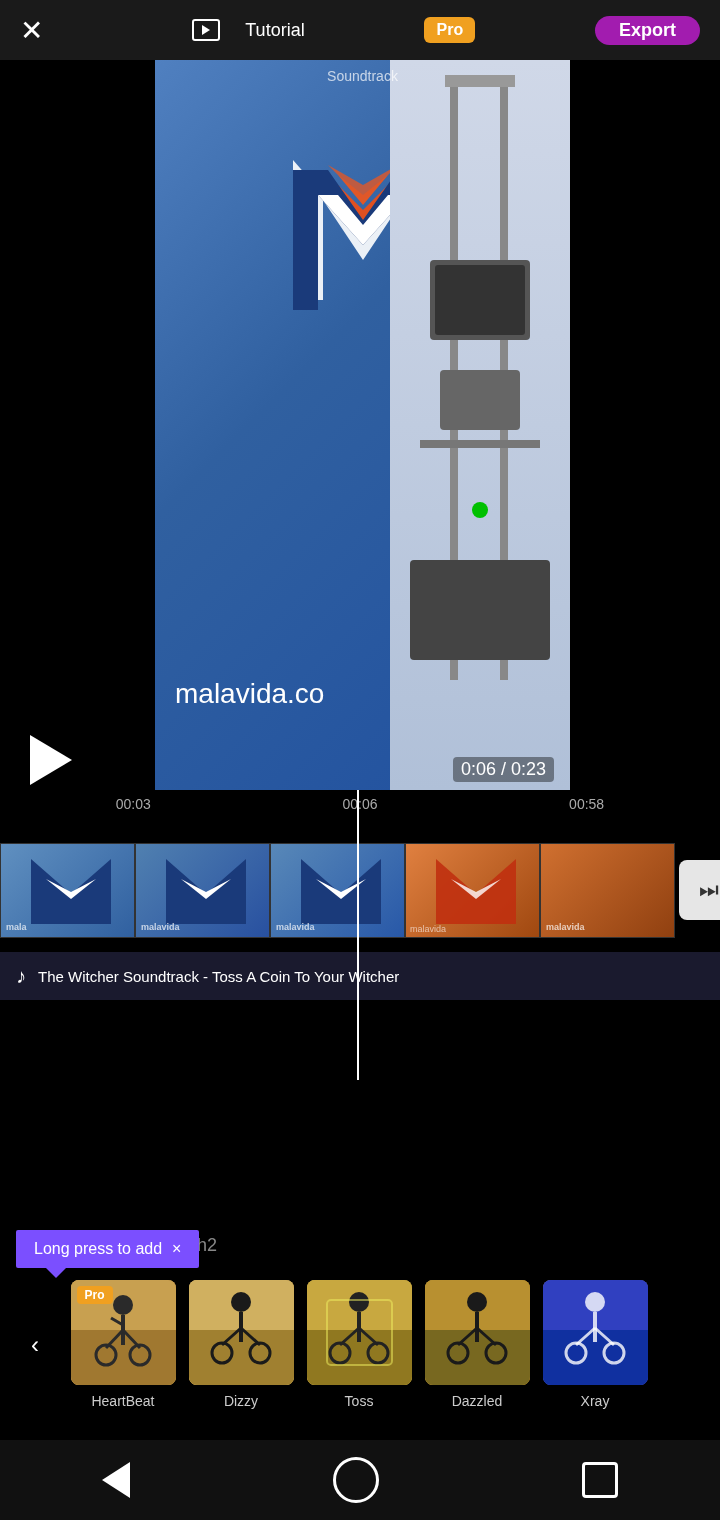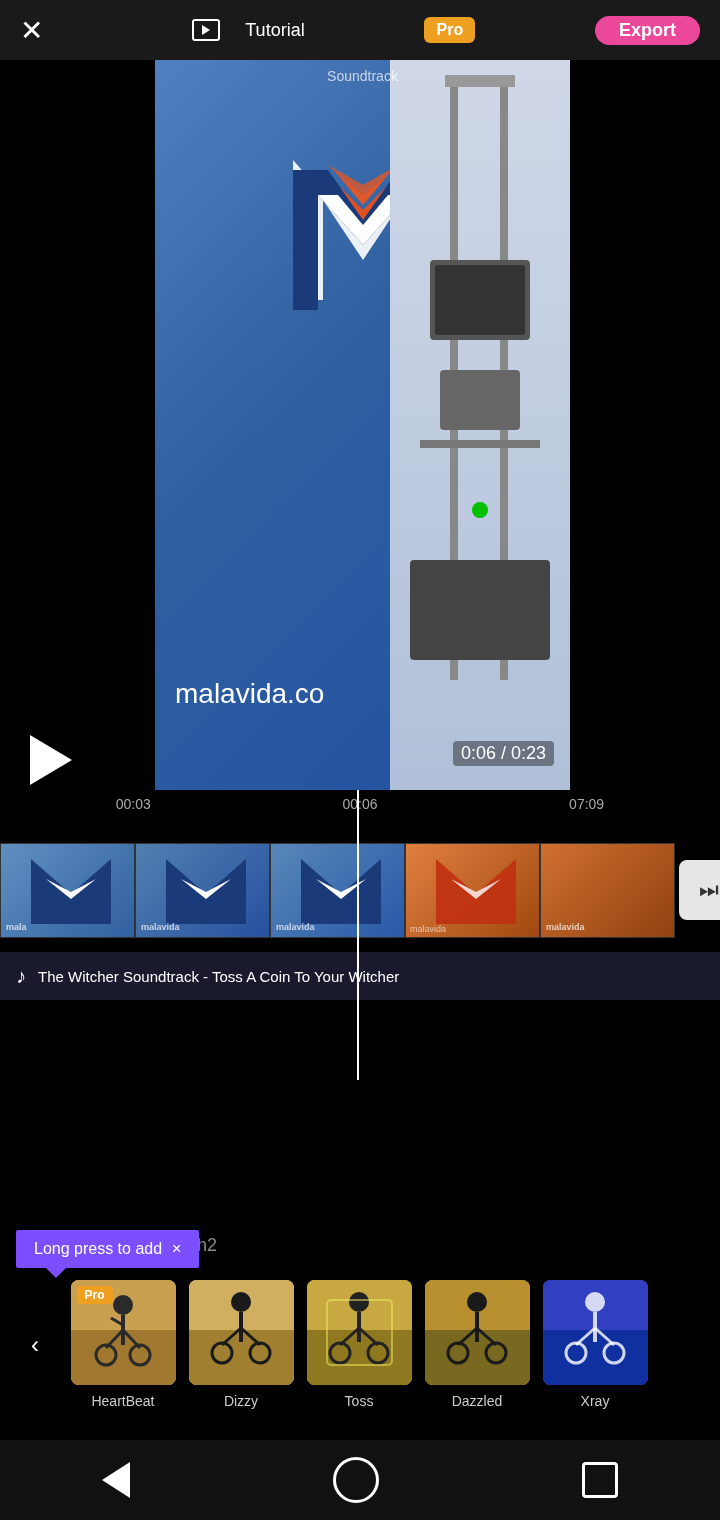--- a/index.html
+++ b/index.html
@@ -60,21 +60,21 @@
     }
     .pro-badge-top {
       background: #f0a020;
       color: #fff;
       font-weight: bold;
       font-size: 16px;
       padding: 4px 12px;
       border-radius: 6px;
     }
     .export-btn {
-      background: #ec4899;
+      background: #a21caf;
       color: #fff;
       font-size: 18px;
       font-weight: 600;
       padding: 4px 24px;
       border-radius: 24px;
       cursor: pointer;
     }
 
     
     .video-preview {
@@ -103,21 +103,21 @@
     .robot-area {
       position: absolute;
       right: 0;
       top: 0;
       width: 180px;
       height: 100%;
       background: linear-gradient(180deg, #d0d8e8 0%, #b0c0d8 100%);
     }
     .timecode {
       position: absolute;
-      bottom: 24px;
+      bottom: 8px;
       right: 16px;
       color: #fff;
       font-size: 18px;
       background: rgba(0,0,0,0.4);
       padding: 2px 8px;
       border-radius: 4px;
       margin-left: 36px;
     }
     .echovideo-watermark {
       position: absolute;
@@ -464,21 +464,21 @@
   <div class="echovideo-watermark">Soundtrack</div>
   <div class="timecode">0:06 / 0:23</div>
 </div>
 
 <div class="play-btn"></div>
 
 <div class="timeline-area">
   <div class="timeline-markers">
     <span>00:03</span>
     <span>00:06</span>
-    <span>07:09</span>
+    <span>00:58</span>
   </div>
 </div>
 <div class="timeline-dot-row">
   <div class="timeline-dot"></div>
   <div class="timeline-dot"></div>
   <div class="timeline-dot"></div>
   <div class="timeline-dot"></div>
   <div class="timeline-dot"></div>
   <div class="timeline-dot"></div>
   <div class="timeline-dot"></div>

